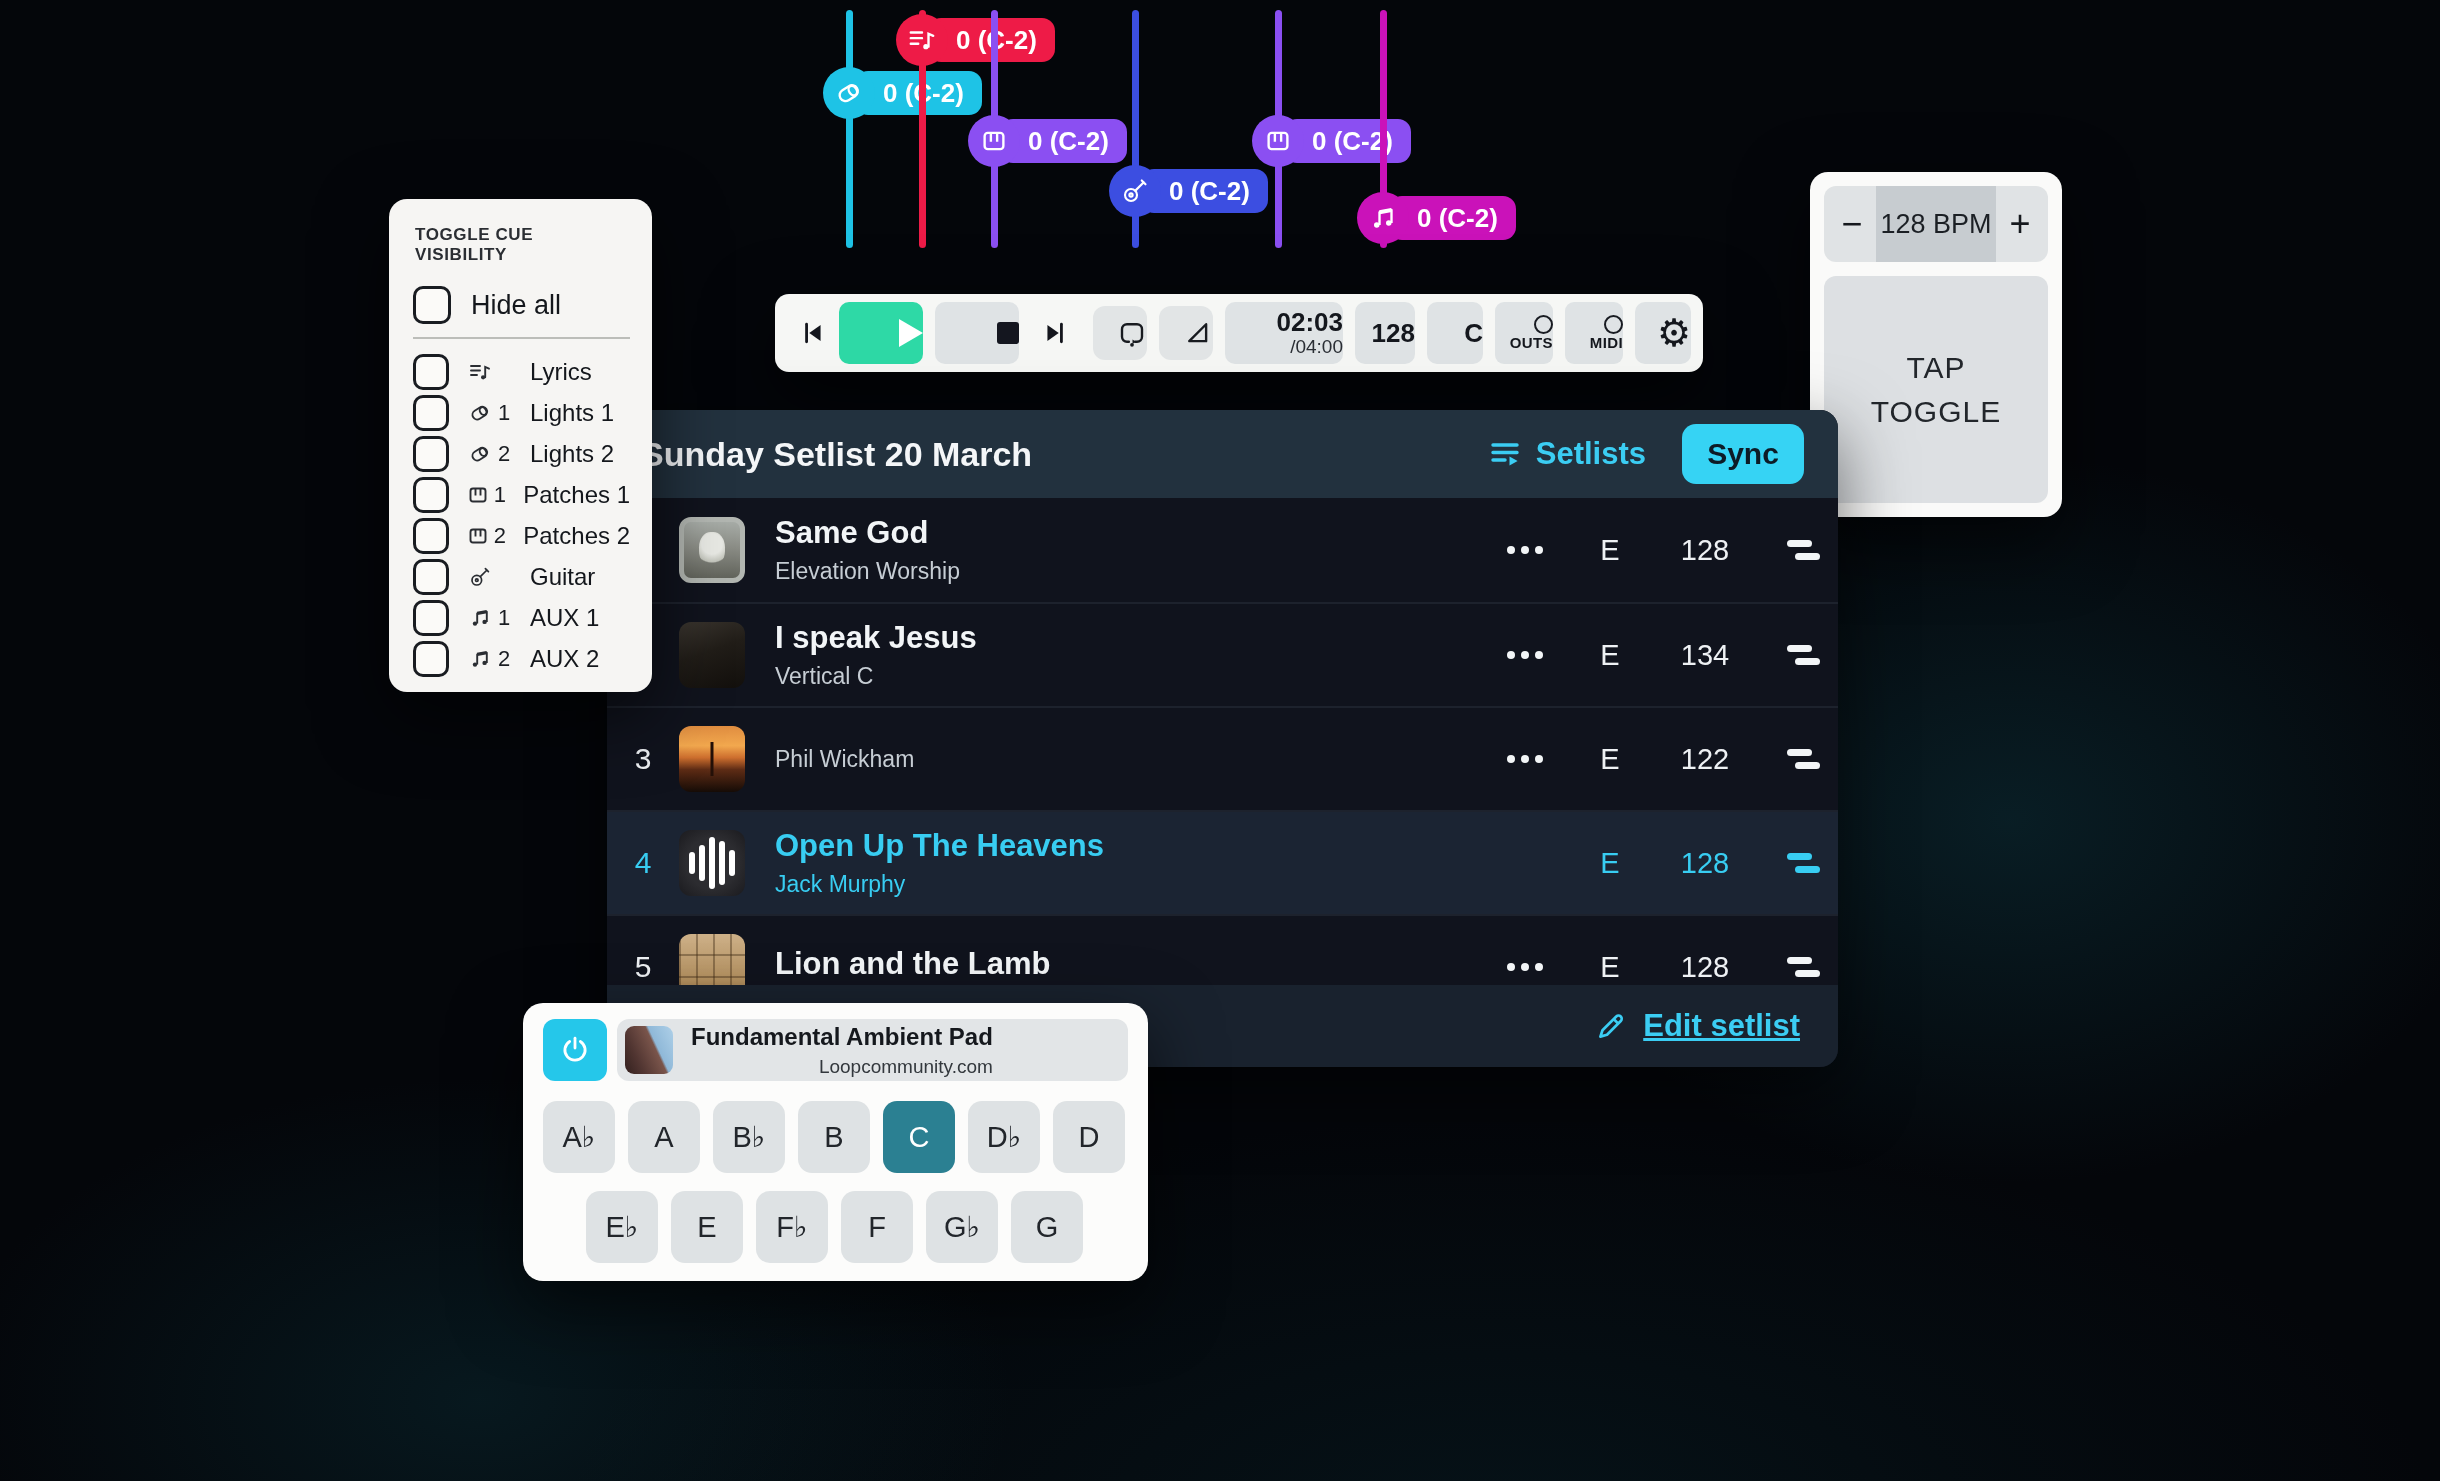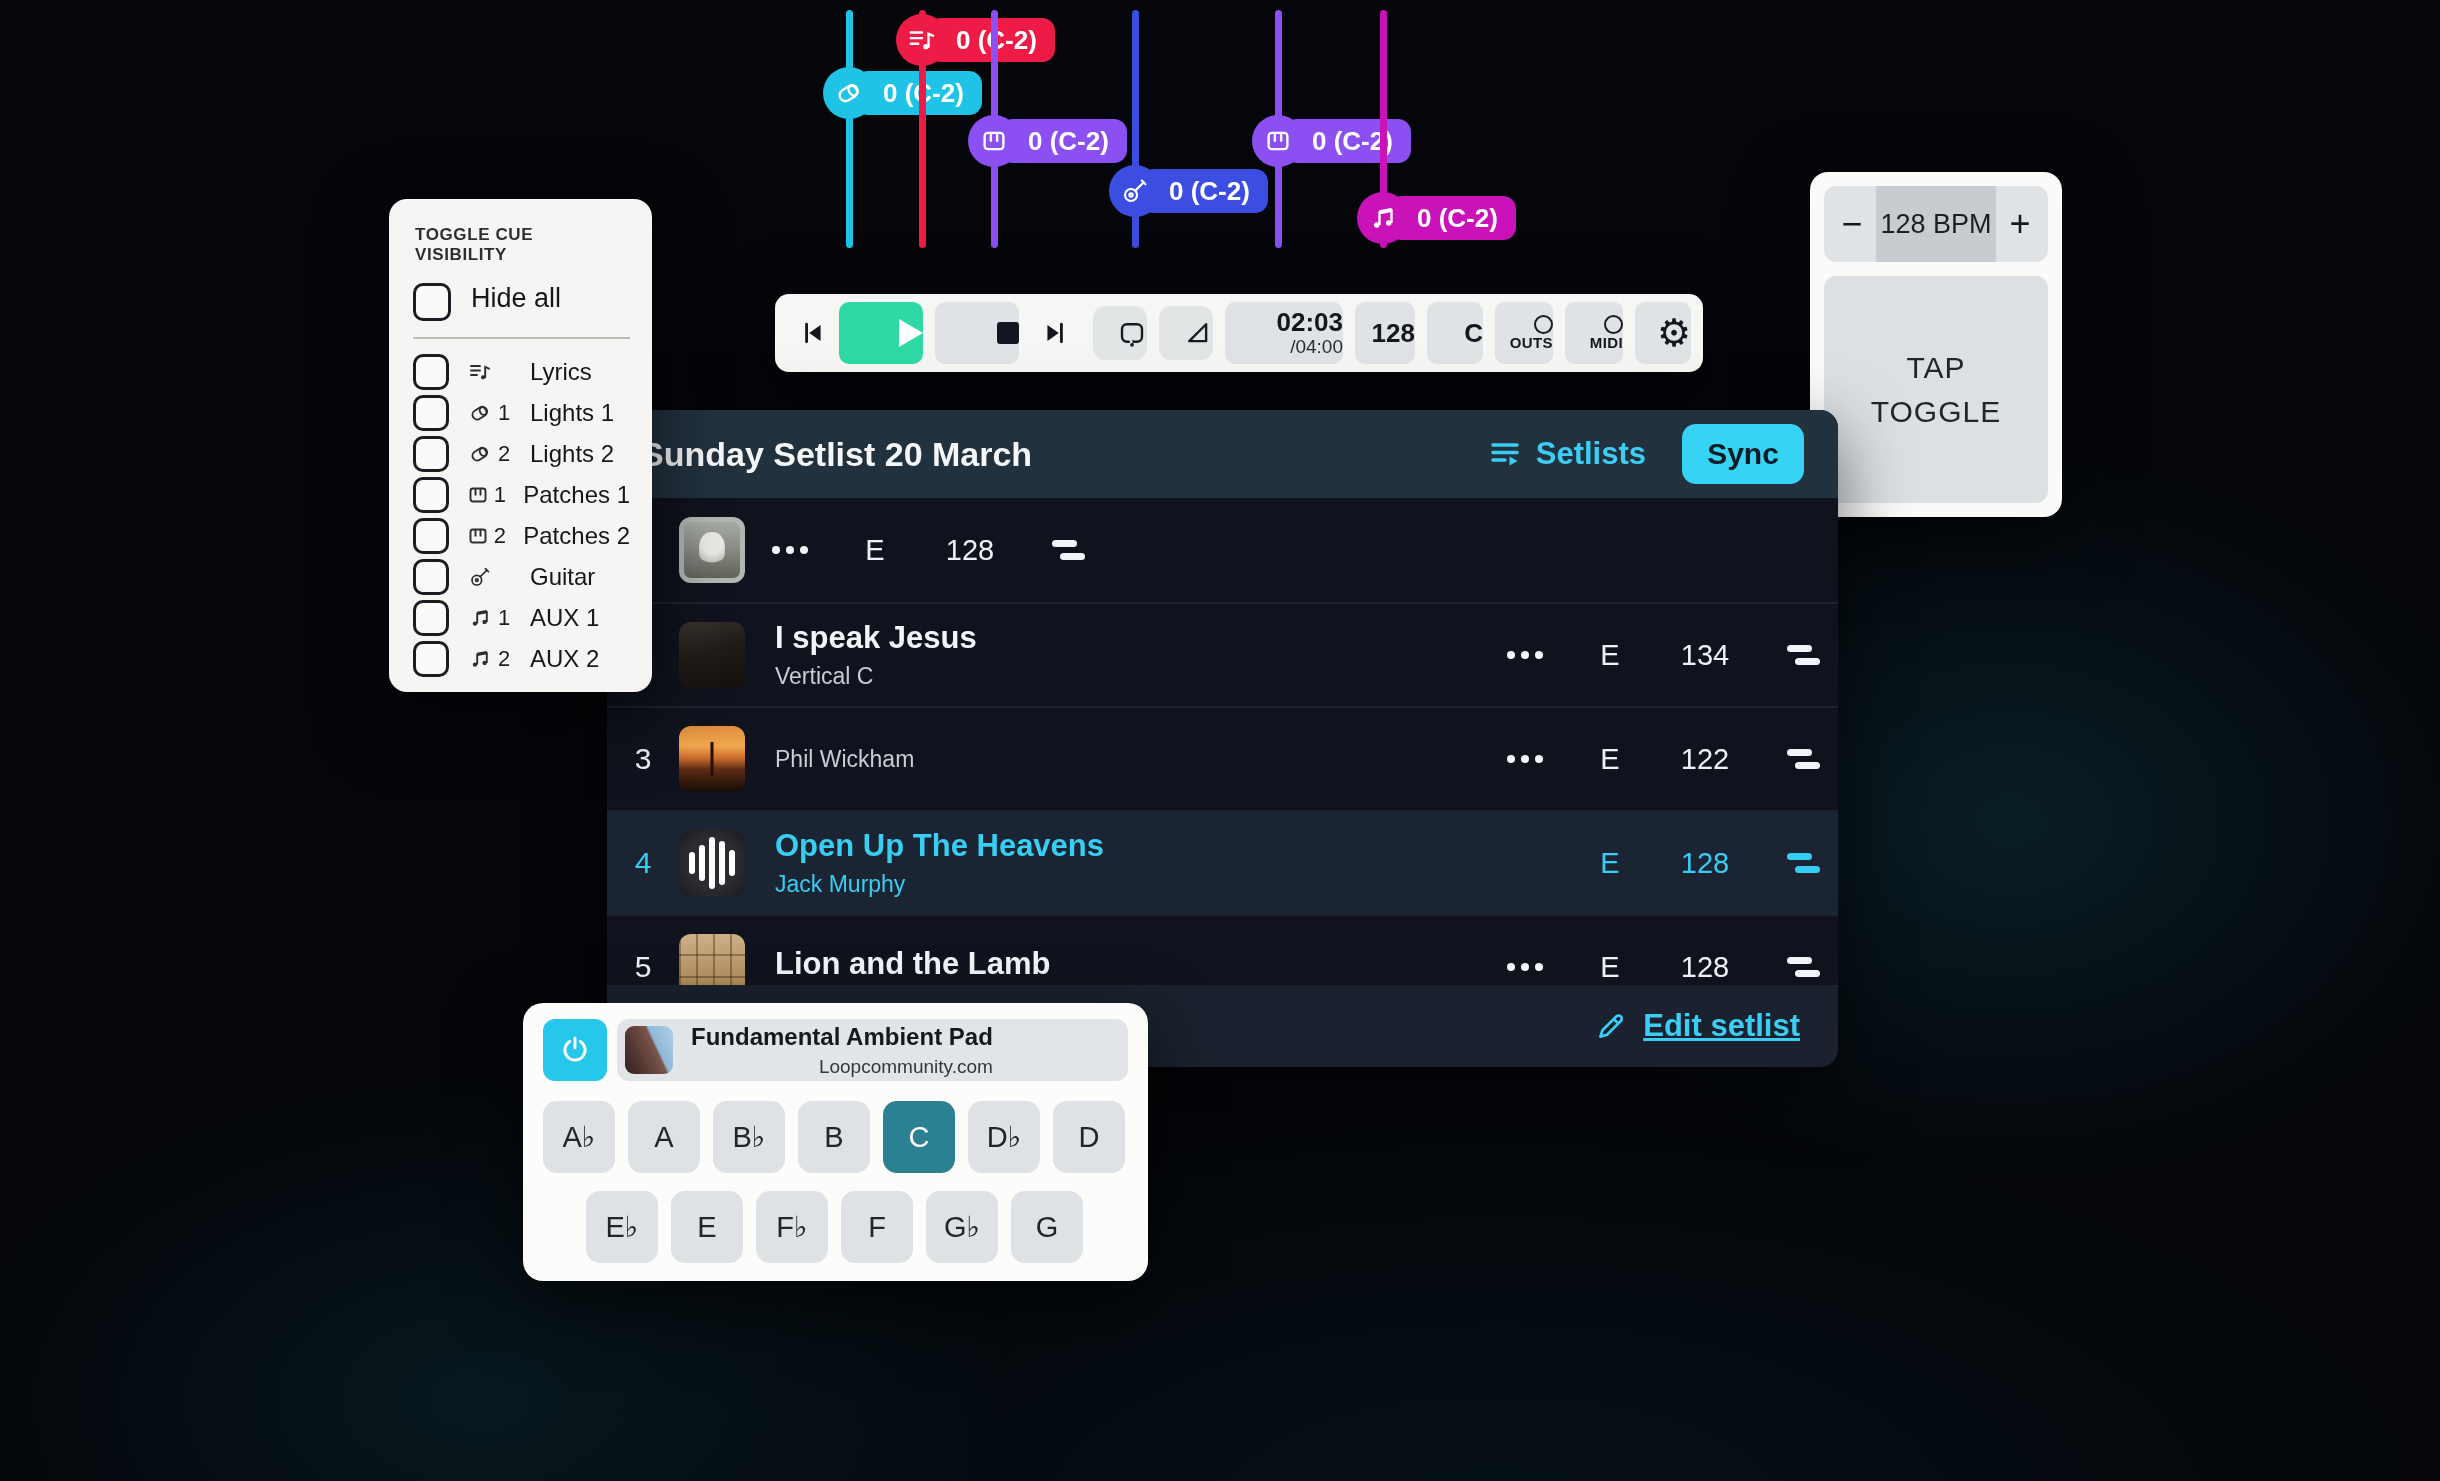--- a/index.html
+++ b/index.html
@@ -17,21 +17,21 @@
   .cue-badge{position:absolute;display:flex;align-items:center;cursor:pointer;}
   .cue-circle{width:52px;height:52px;border-radius:50%;display:flex;align-items:center;justify-content:center;z-index:2;}
   .cue-circle svg{width:30px;height:30px;color:#fff;}
   .cue-pill{margin-left:-20px;height:44px;border-radius:13px;display:flex;align-items:center;
     padding:0 18px 0 28px;color:#fff;font-size:26px;font-weight:bold;white-space:nowrap;}
   
   .panel-light{position:absolute;background:#f7f7f5;border-radius:18px;box-shadow:0 24px 70px rgba(0,0,0,.6);}
   
   .toggle-panel{left:389px;top:199px;width:263px;height:493px;padding:24px 22px 18px 24px;z-index:6;background:#f6f5f3;}
   .tp-title{font-size:17px;font-weight:bold;letter-spacing:.6px;color:#2b2e33;margin:2px 0 18px 2px;}
-  .tp-row{display:flex;align-items:flex-start;height:44px;}
+  .tp-row{display:flex;align-items:center;height:44px;}
   .tp-check{width:38px;height:38px;border:3px solid #191c21;border-radius:10px;background:#fbfaf8;flex:0 0 auto;cursor:pointer;}
   .tp-hide-label{font-size:27px;color:#14171c;margin-left:20px;}
   .tp-divider{height:2px;background:#bcbdb9;margin:10px 0 12px 0;border:none;}
   .tp-item{display:flex;align-items:center;height:41px;}
   .tp-item .tp-check{width:36px;height:36px;border-width:3px;}
   .tp-ico{width:30px;display:flex;justify-content:center;margin-left:16px;color:#2a2d32;}
   .tp-ico svg{width:24px;height:24px;}
   .tp-num{width:18px;font-size:22px;color:#1a1d22;margin-left:3px;}
   .tp-label{font-size:24px;color:#14171c;margin-left:14px;white-space:nowrap;}
   
@@ -277,20 +277,24 @@
             </svg>
           <span>Setlists</span>
         </div>
         <div class="sl-sync">Sync</div>
       </div>
     </div>
     <div id="song-rows">
         <div class="song-row">
           <div class="song-num">1</div>
           <div class="song-art art-goat-portrait"></div>
+          <div class="song-text">
+            <div class="song-title">Same God</div>
+            <div class="song-artist">Elevation Worship</div>
+          </div>
           <div class="song-dots">
             <i></i>
             <i></i>
             <i></i>
           </div>
           <div class="song-key">E</div>
           <div class="song-bpm">128</div>
           <div class="song-handle">
             <i></i>
             <i></i>

